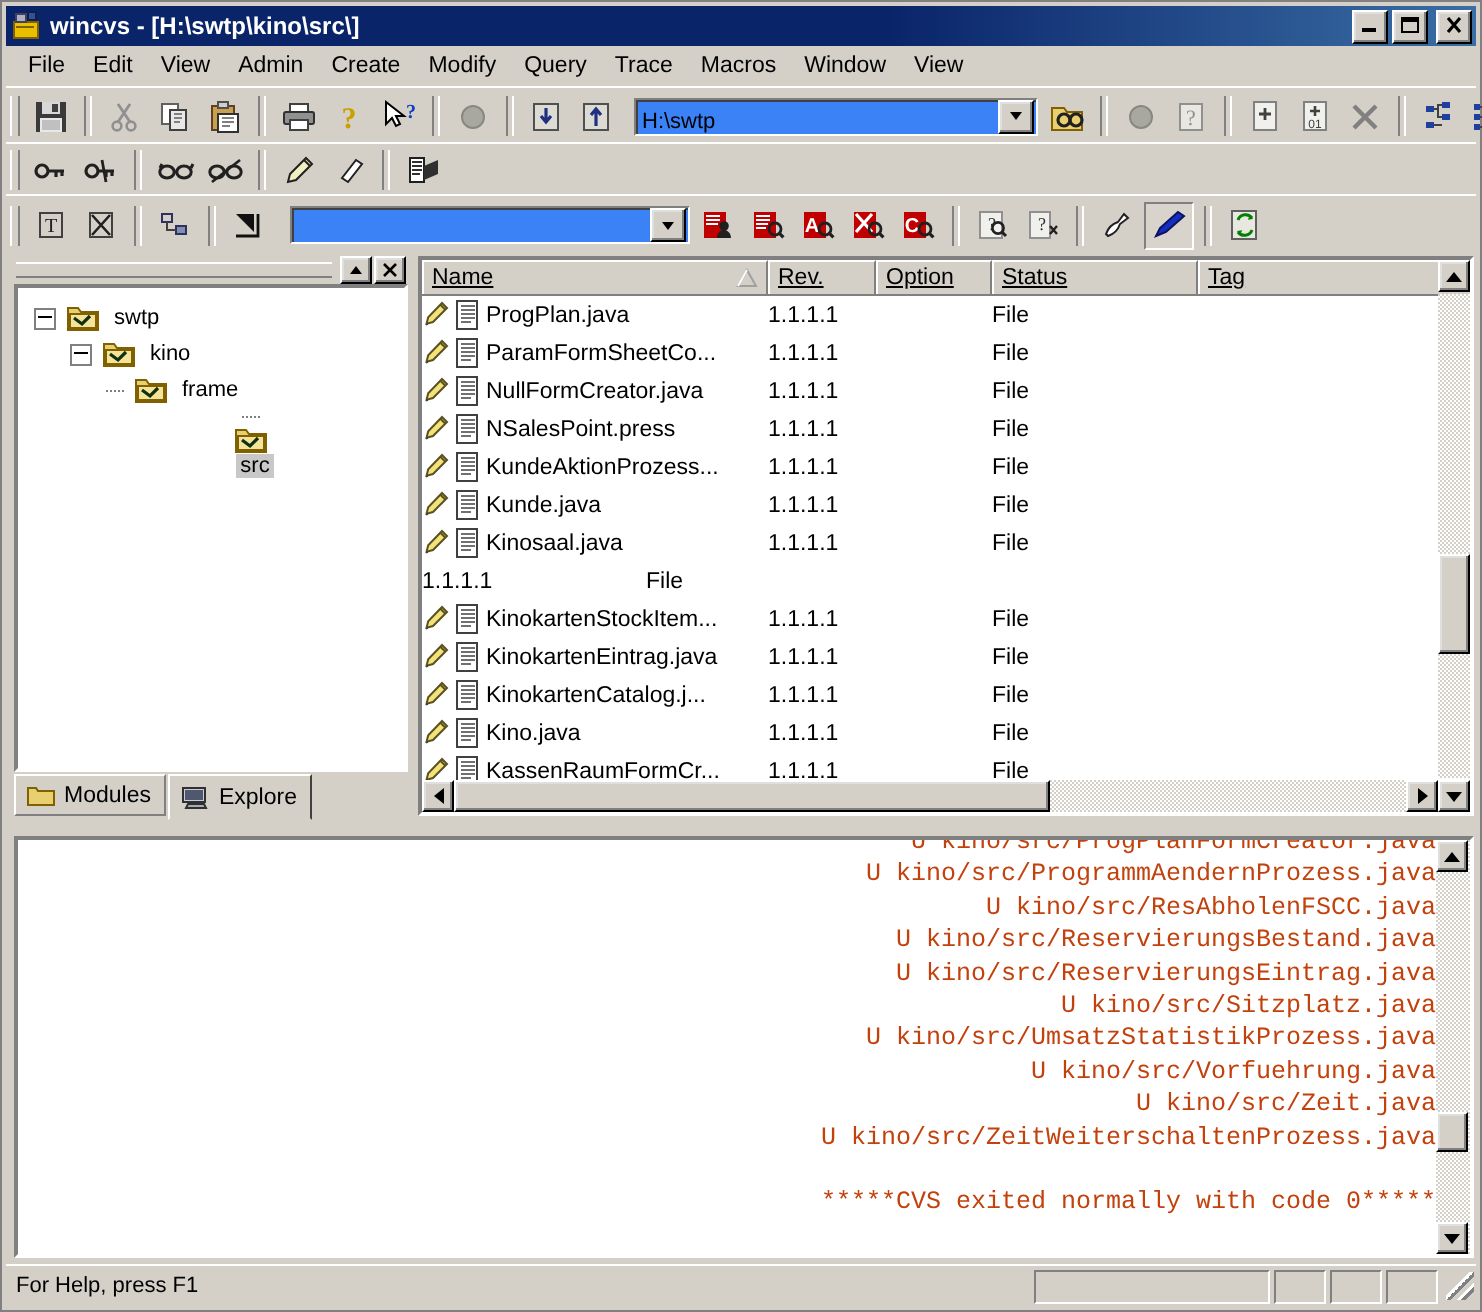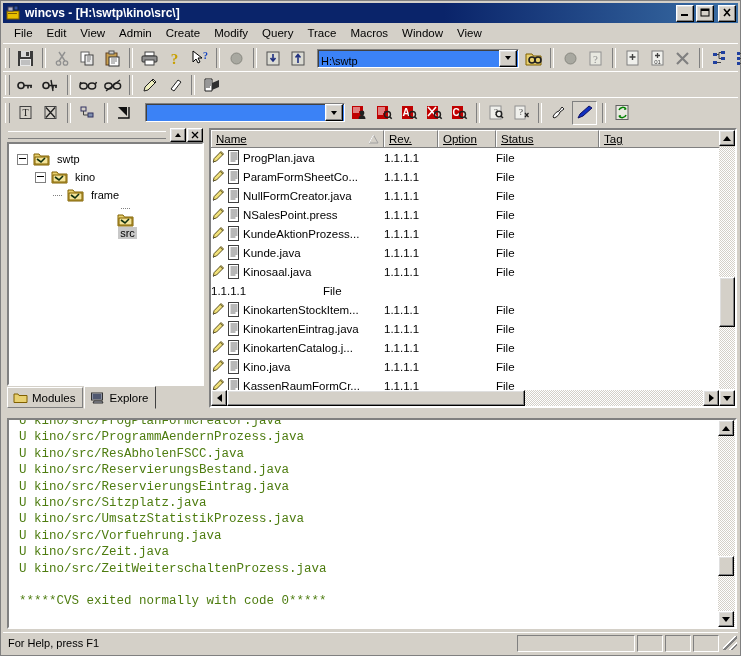--- a/index.html
+++ b/index.html
@@ -192,21 +192,21 @@
   .tfolder { width: 18px; height: 14px; flex: none; margin-right: 4px; }
   .tlabel {
     font-size: 11px; color: #000;
     font-family: "Liberation Sans", sans-serif;
     padding: 0 2px;
   }
   .tlabel.sel { background: #c8c8c8; }
 
   .treetabs {
     position: absolute; left: 0; bottom: 0; height: 21px; right: 0;
-    display: flex; align-items: center;
+    display: flex; align-items: flex-start;
   }
   .ttab {
     height: 19px; display: flex; align-items: center;
     padding: 0 7px 0 5px;
     background: #d4d0c8;
     border: 1px solid;
     border-color: #ffffff #808080 #808080 #ffffff;
     font-size: 11.5px; color: #000;
     font-family: "Liberation Sans", sans-serif;
     margin-right: 1px;
@@ -1111,21 +1111,21 @@
         <div class="sb-thumb" style="position:absolute;left:16px;top:0;width:298px;height:16px;"></div>
         <div class="sb-btn" style="position:absolute;right:0;top:0;">
             <i class="arr right"></i>
           </div>
       </div>
     </div>
 
     <div class="splitter"></div>
 
     <div class="logpane">
-      <div class="logtext" id="log-text" style="color: #4d7c0f; margin-top: -8px;">U kino/src/ProgPlanFormCreator.java
+      <div class="logtext" id="log-text" style="color: #c2410c; margin-top: -8px; text-align: right;">U kino/src/ProgPlanFormCreator.java
 U kino/src/ProgrammAendernProzess.java
 U kino/src/ResAbholenFSCC.java
 U kino/src/ReservierungsBestand.java
 U kino/src/ReservierungsEintrag.java
 U kino/src/Sitzplatz.java
 U kino/src/UmsatzStatistikProzess.java
 U kino/src/Vorfuehrung.java
 U kino/src/Zeit.java
 U kino/src/ZeitWeiterschaltenProzess.java
 

